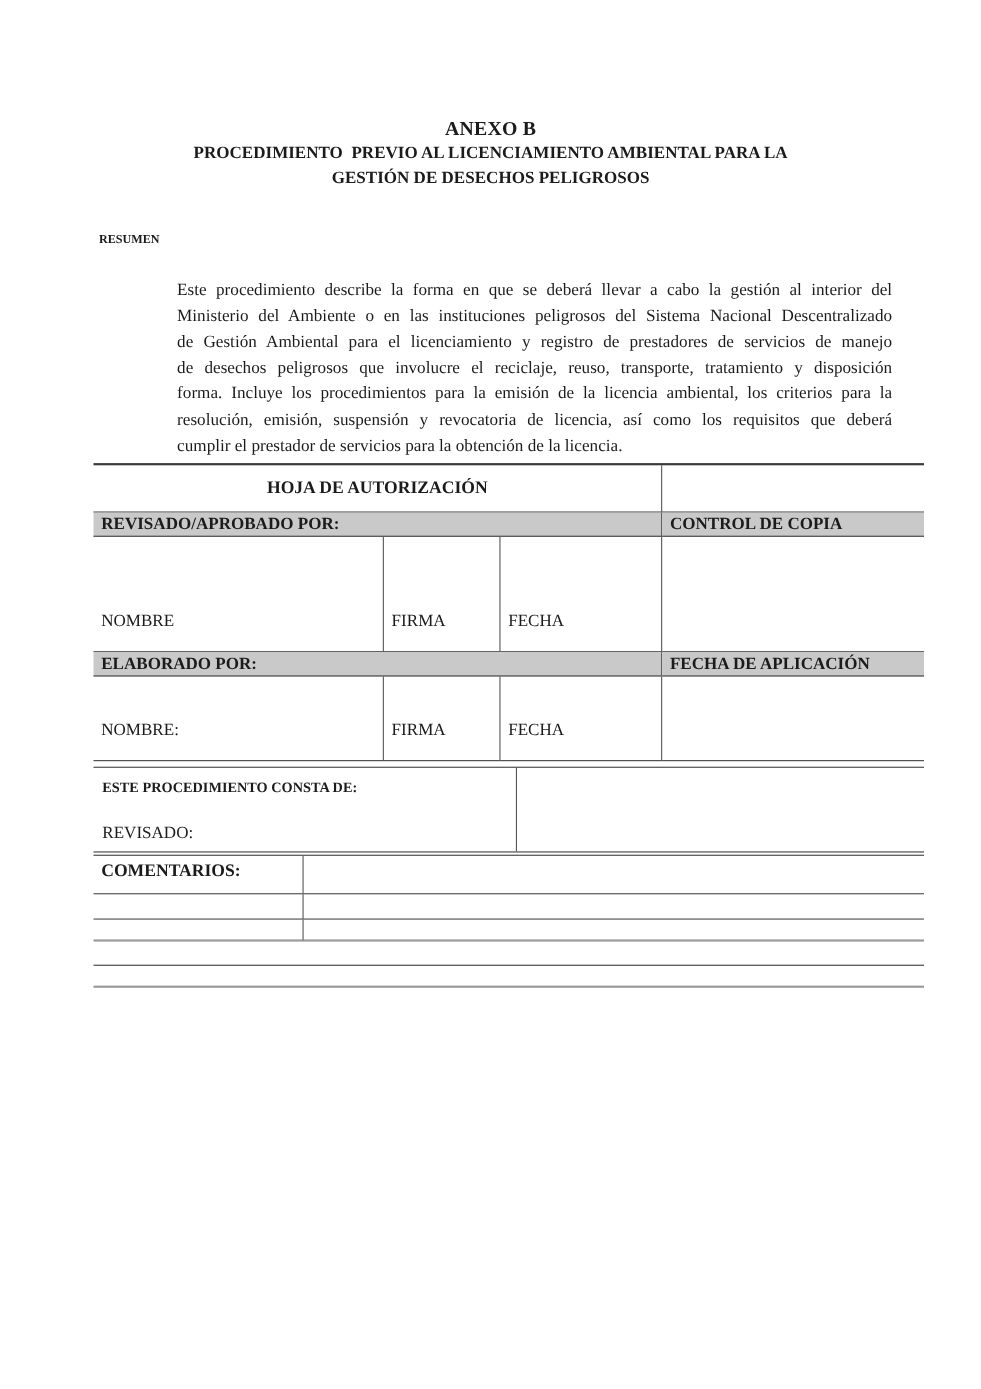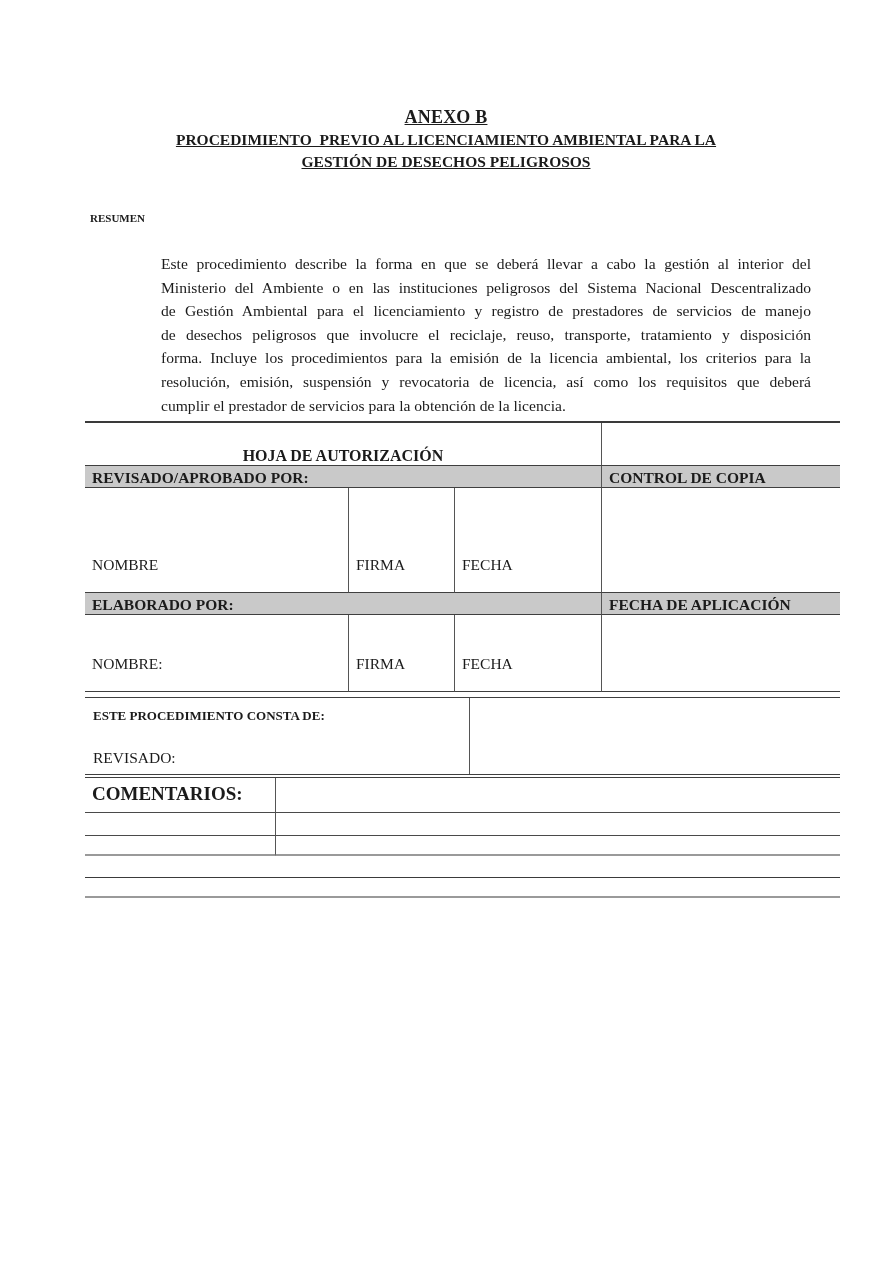--- a/index.html
+++ b/index.html
@@ -7,21 +7,21 @@
     position: relative;
     width: 892px;
     height: 1263px;
     background: #ffffff;
     font-family: "Liberation Serif", "DejaVu Serif", serif;
     color: #1b1b1b;
     overflow: hidden;
   }
 
   
-  .title-block { position: absolute; top: 106px; left: 0; width: 892px; text-align: center; text-decoration: underline; }
+  .title-block { position: absolute; top: 106px; left: 0; width: 892px; text-align: center; }
   .doc-title { font-size: 18px; font-weight: bold; line-height: 23px; letter-spacing: .2px; }
   .doc-subtitle { font-size: 15.5px; font-weight: bold; line-height: 22px; white-space: pre-wrap; }
 
   
   .resumen-heading { position: absolute; left: 90px; top: 212px; font-size: 11px; font-weight: bold; }
   .resumen-paragraph { position: absolute; left: 117px; top: 252px; width: 694px; font-size: 15.6px; }
   .pline { text-align: justify; text-align-last: justify; line-height: 23.6px; white-space: normal; margin-left: 44px; }
   .pline--last { text-align-last: left; }
   .lbl-bold { font-weight: bold; font-size: 13px; }
   .lbl { font-size: 15.5px; }
@@ -29,21 +29,21 @@
   .v-div { border-right: 1px solid #555; }
 
   
   .auth-table {
     position: absolute; left: 85px; top: 421px; width: 755px;
     display: grid;
     grid-template-columns: 264px 106px 147px 238px;
     grid-template-rows: 43px 22px 105px 22px 77px;
     border-top: 2px solid var(--line-dark, #3a3a3a);
   }
-  .auth-table > div { box-sizing: border-box; align-items: flex-end; }
+  .auth-table > div { box-sizing: border-box; }
   .row-bb { border-bottom: 1.5px solid #3f3f3f; }
   .span3 { grid-column: span 3; }
   .hoja-title-cell { display: flex; align-items: center; justify-content: center; font-weight: bold; font-size: 16px; }
   .band-cell { display: flex; align-items: center; font-weight: bold; font-size: 15.5px; padding: 0 7px; }
   .tall-cell { display: flex; align-items: flex-end; padding: 0 0 18px 7px; font-size: 15.5px; }
 
   
   .consta-table {
     position: absolute; left: 85px; top: 697px; width: 755px; height: 78px;
     display: grid; grid-template-columns: 385px 370px;
@@ -59,21 +59,21 @@
     display: grid;
     grid-template-columns: 191px 564px;
     grid-template-rows: 35px 23px 20px 22px 20px;
     border-top: 1px solid #3f3f3f;
   }
   .coment-table > div { box-sizing: border-box; }
   .cb-thin { border-bottom: 1px solid #4a4a4a; }
   .cb-gray { border-bottom: 2px solid var(--line-gray, #9a9a9a); }
   .cb-dark { border-bottom: 1.5px solid var(--line-dark, #3a3a3a); }
   .span2 { grid-column: span 2; }
-  .coment-label-cell { padding: 5px 7px 12px 7px; font-weight: bold; font-size: 19px; }
+  .coment-label-cell { padding: 5px 7px 12px 7px; font-weight: bold; font-size: 16px; }
 </style>
 </head>
 <body>
 
 <div class="page">
 
   <div class="title-block">
     <div class="doc-title">ANEXO B</div>
     <div class="doc-subtitle">PROCEDIMIENTO  PREVIO AL LICENCIAMIENTO AMBIENTAL PARA LA</div>
     <div class="doc-subtitle">GESTIÓN DE DESECHOS PELIGROSOS</div>

